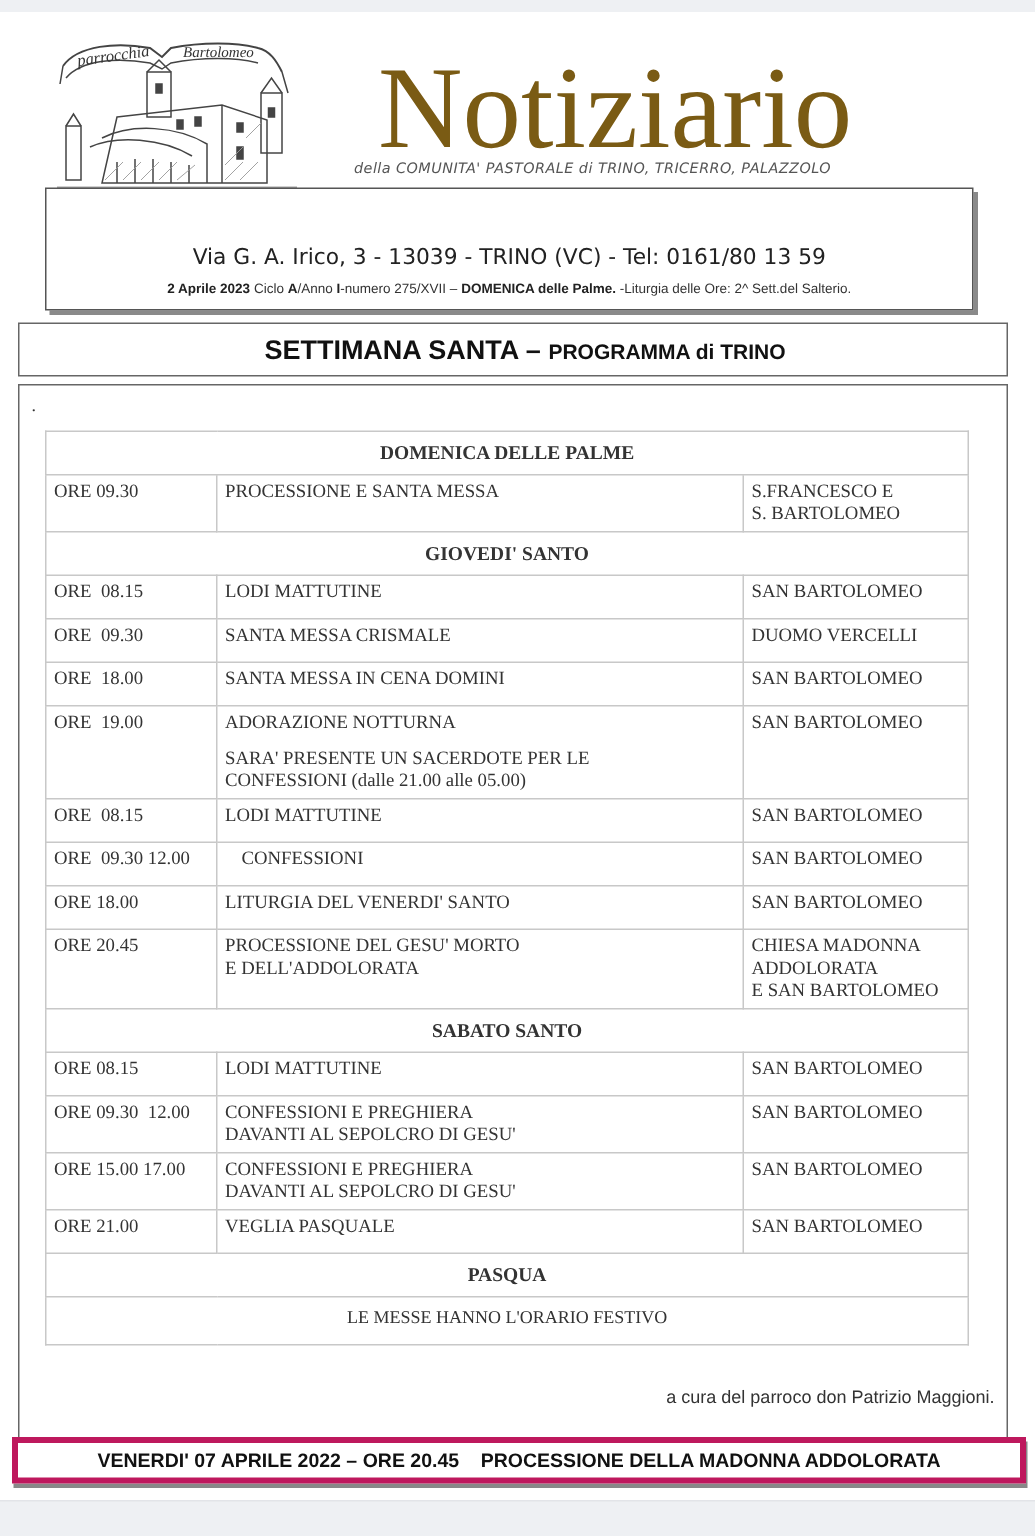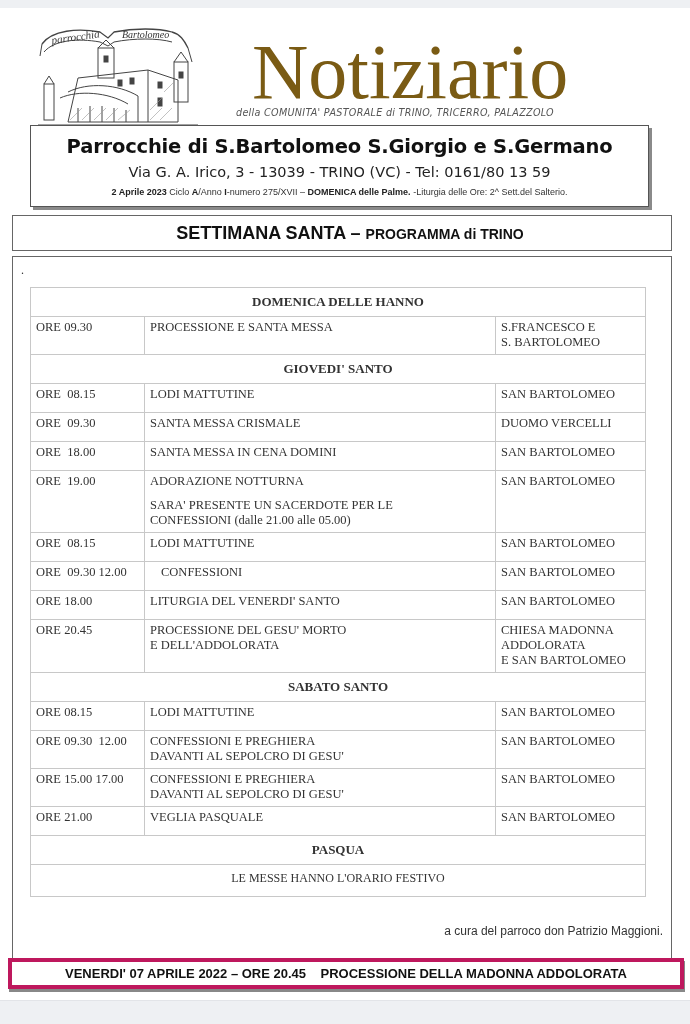--- a/index.html
+++ b/index.html
@@ -149,21 +149,20 @@
     <line x1="0" y1="103" x2="160" y2="103" stroke="#444" stroke-width="1"></line>
   </svg>
 </div>
 
 <div class="masthead">
   <div class="masthead-title">Notiziario</div>
 </div>
 <div class="masthead-sub">della COMUNITA' PASTORALE di TRINO, TRICERRO, PALAZZOLO</div>
 
 <div class="hdrbox">
-  <div class="hdr-line1">Parrocchie di S.Bartolomeo S.Giorgio e S.Germano</div>
   <div class="hdr-line2">Via G. A. Irico, 3 - 13039 - TRINO (VC) - Tel: 0161/80 13 59</div>
   <div class="hdr-line3">
     <b>2 Aprile 2023</b>
     <span>Ciclo</span>
     <b>A</b><span>/Anno</span>
     <b>I</b><span>-numero 275/XVII –</span>
     <b>DOMENICA delle Palme.</b>
     <span>-Liturgia delle Ore: 2^ Sett.del Salterio.</span>
   </div>
 </div>
@@ -177,21 +176,21 @@
 <div class="mainbox">
   <div class="dot">.</div>
   <table class="schedule" id="schedule">
     <colgroup>
         <col class="c1">
         <col class="c2">
         <col class="c3">
       </colgroup>
     <tbody id="schedule-body">
         <tr class="section">
-          <td colspan="3" style="height: 19px;">DOMENICA DELLE HANNO</td>
+          <td colspan="3" style="height: 19px;">DOMENICA DELLE PALME</td>
         </tr>
         <tr>
           <td style="white-space: pre; height: 21px;">ORE 09.30</td>
           <td style="height: 21px;"><span>PROCESSIONE E SANTA MESSA</span></td>
           <td style="height: 21px;"><span>S.FRANCESCO E</span><br><span>S. BARTOLOMEO</span></td>
         </tr>
         <tr class="section">
           <td colspan="3" style="height: 19px;">GIOVEDI' SANTO</td>
         </tr>
         <tr>

